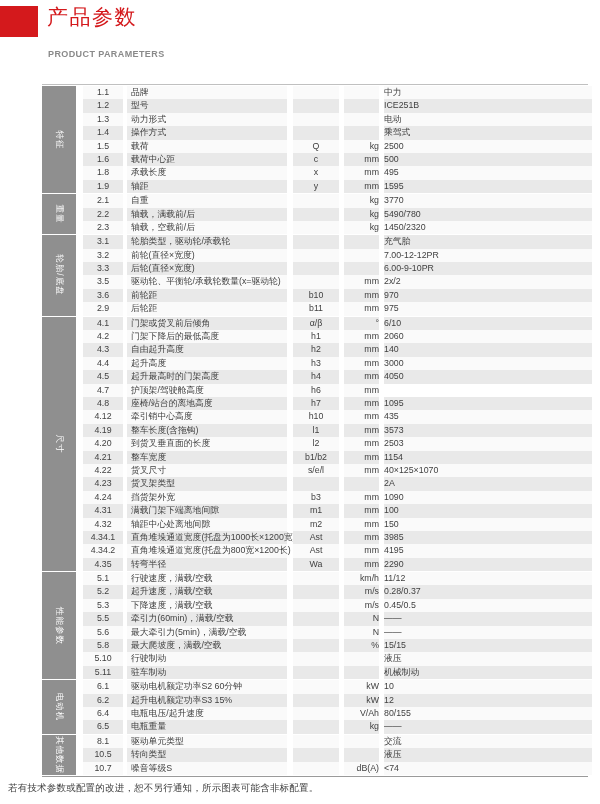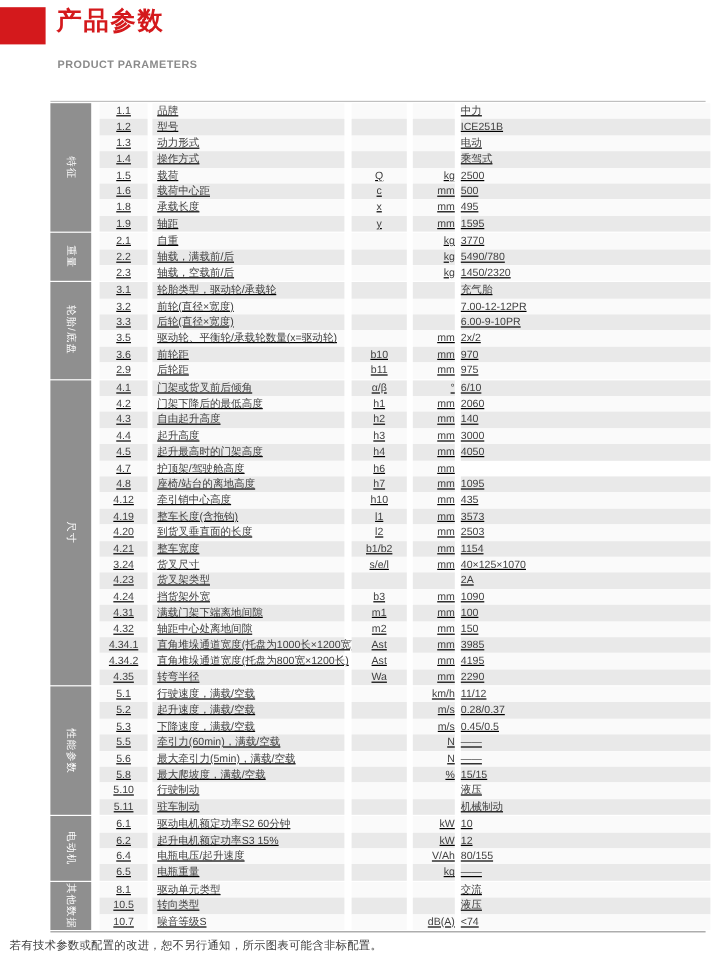--- a/index.html
+++ b/index.html
@@ -1,30 +1,30 @@
 <!DOCTYPE html>
 <html><head>
 <meta charset="utf-8">
 <style>
   html,body{margin:0;padding:0;background:#fff;}
   body{font-family:"Liberation Sans","DejaVu Sans",sans-serif;}
   #canvas{position:relative;width:600px;height:804px;background:#fff;overflow:hidden;}
 
   
   .hdr-square{position:absolute;left:0;top:6px;width:38px;height:31px;background:#d4191c;}
-  .hdr-title{position:absolute;left:47px;top:3px;font-size:21px;font-weight:bold;color:#d4191c;letter-spacing:1.5px;}
+  .hdr-title{position:absolute;left:47px;top:3px;font-size:21px;font-weight:normal;color:#d4191c;letter-spacing:1.5px;}
   .hdr-sub{position:absolute;left:48px;top:29px;font-size:9px;font-weight:600;color:#8a8a8a;letter-spacing:0.4px;margin-top:20px;}
 
   
   #spec-table{position:absolute;left:42px;top:84px;width:546px;border-top:1px solid #c0c0c0;border-bottom:1px solid #9a9a9a;padding:1px 0;}
   .section{display:flex;margin-bottom:1px;}
   .section:last-child{margin-bottom:0;}
   .strip{width:34px;background:#8f8f8f;position:relative;flex:none;margin-right:7px;}
   .strip-label{position:absolute;top:50%;left:50%;transform:translate(-50%,-50%) rotate(90deg);white-space:nowrap;color:#ffffff;font-size:8.5px;letter-spacing:1px;}
-  .rows{flex:1;text-decoration:underline;}
+  .rows{flex:1;}
   .row{display:flex;height:13.4px;line-height:13.4px;font-size:8.8px;color:#3f3f3f;}
   .cell{white-space:nowrap;}
   .c-num{width:40px;text-align:center;flex:none;}
   .c-name{width:156px;margin-left:4px;padding-left:4px;text-align:left;flex:none;overflow:visible;}
   .c-sym{width:46px;margin-left:6px;text-align:center;flex:none;}
   .c-unit{width:35px;margin-left:5px;text-align:right;flex:none;}
   .c-val{width:208px;margin-left:5px;text-align:left;flex:none;}
   .row.even .cell{background:#e9e9e9;}
   .row.odd  .cell{background:#fafafa;}
 
@@ -255,21 +255,21 @@
             <div class="cell c-val">2503</div>
           </div>
           <div class="row even">
             <div class="cell c-num">4.21</div>
             <div class="cell c-name">整车宽度</div>
             <div class="cell c-sym">b1/b2</div>
             <div class="cell c-unit">mm</div>
             <div class="cell c-val">1154</div>
           </div>
           <div class="row odd">
-            <div class="cell c-num">3.24</div>
+            <div class="cell c-num">4.22</div>
             <div class="cell c-name">货叉尺寸</div>
             <div class="cell c-sym">s/e/l</div>
             <div class="cell c-unit">mm</div>
             <div class="cell c-val">40×125×1070</div>
           </div>
           <div class="row even">
             <div class="cell c-num">4.23</div>
             <div class="cell c-name">货叉架类型</div>
             <div class="cell c-sym"></div>
             <div class="cell c-unit"></div>

